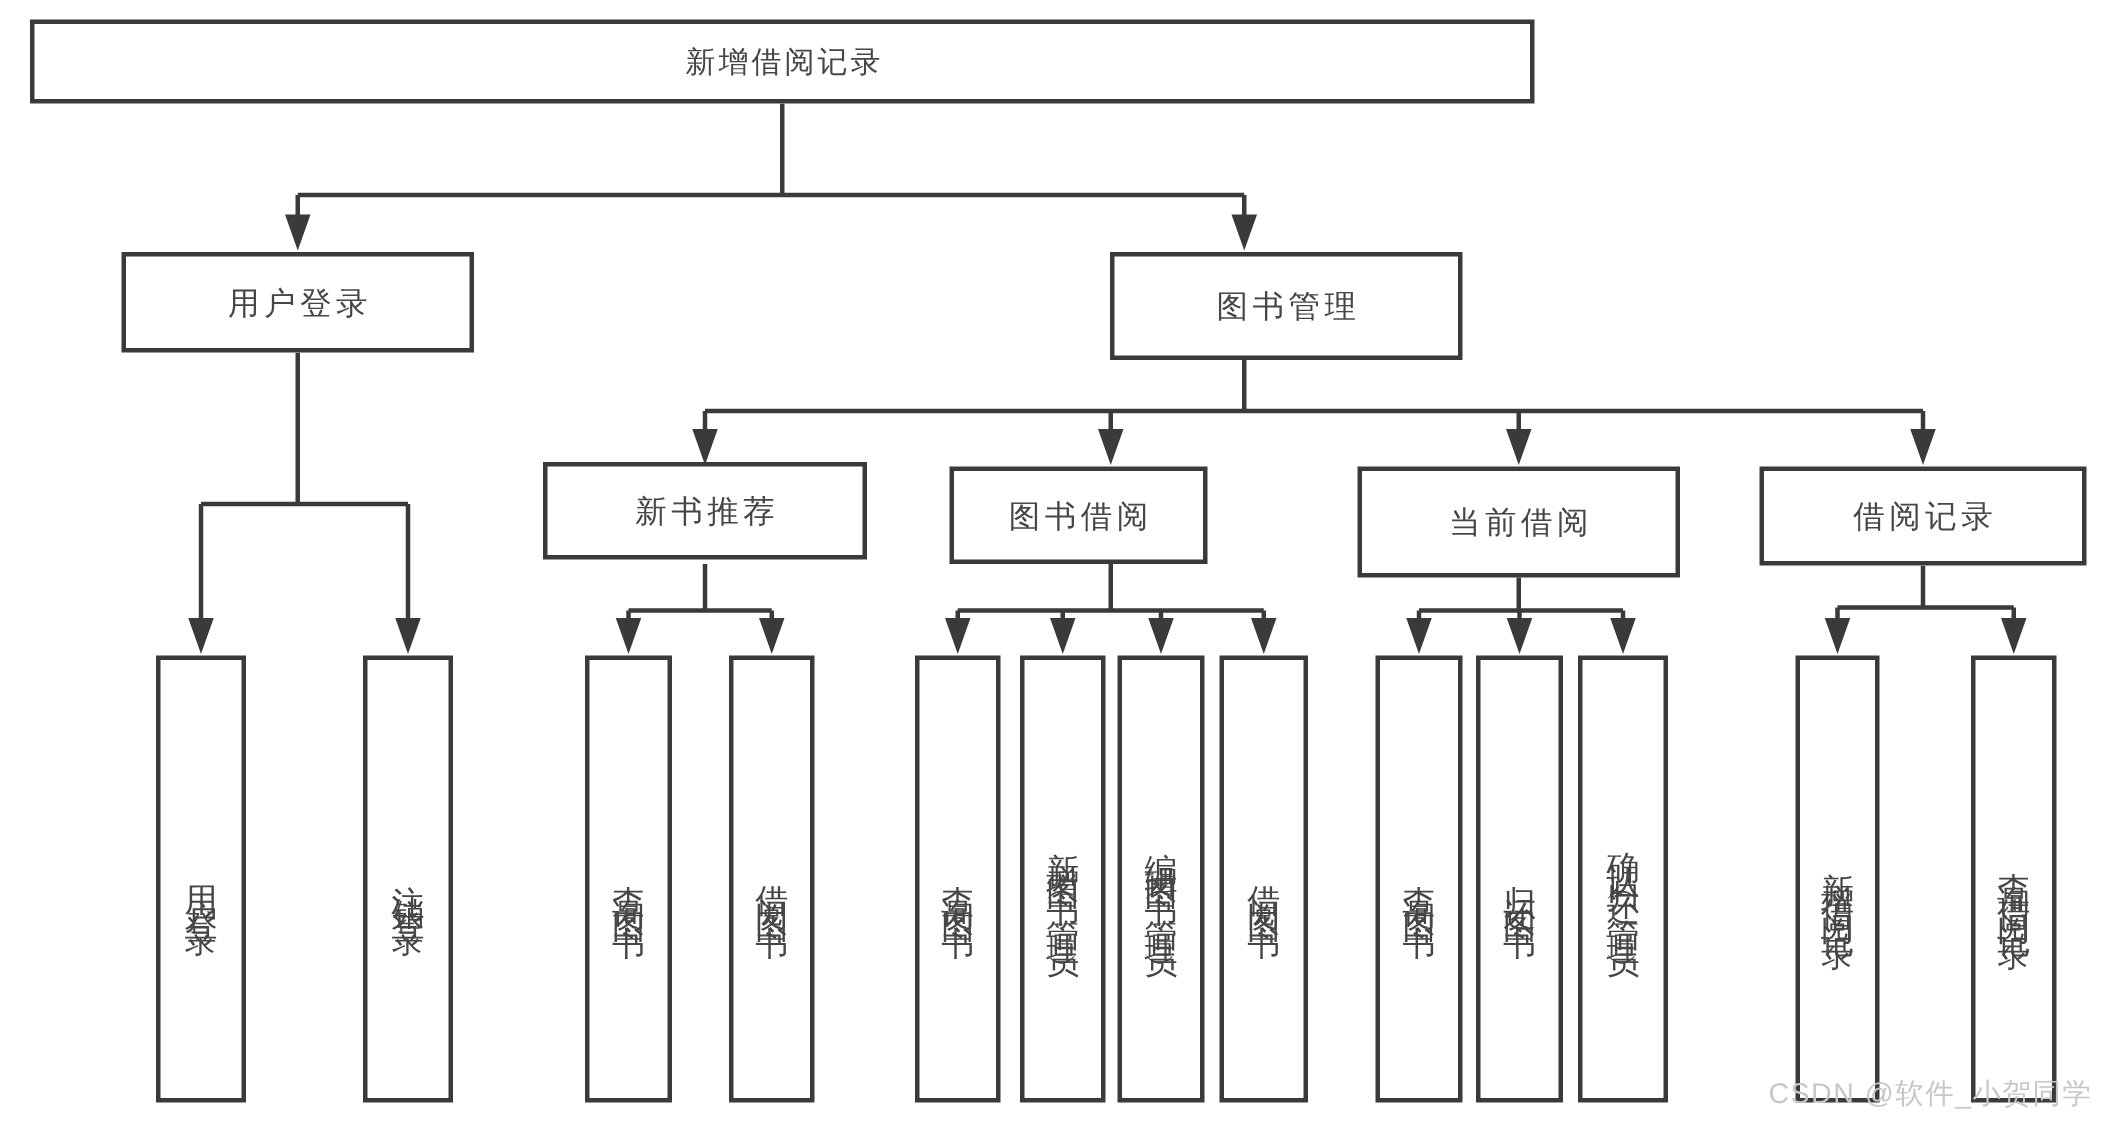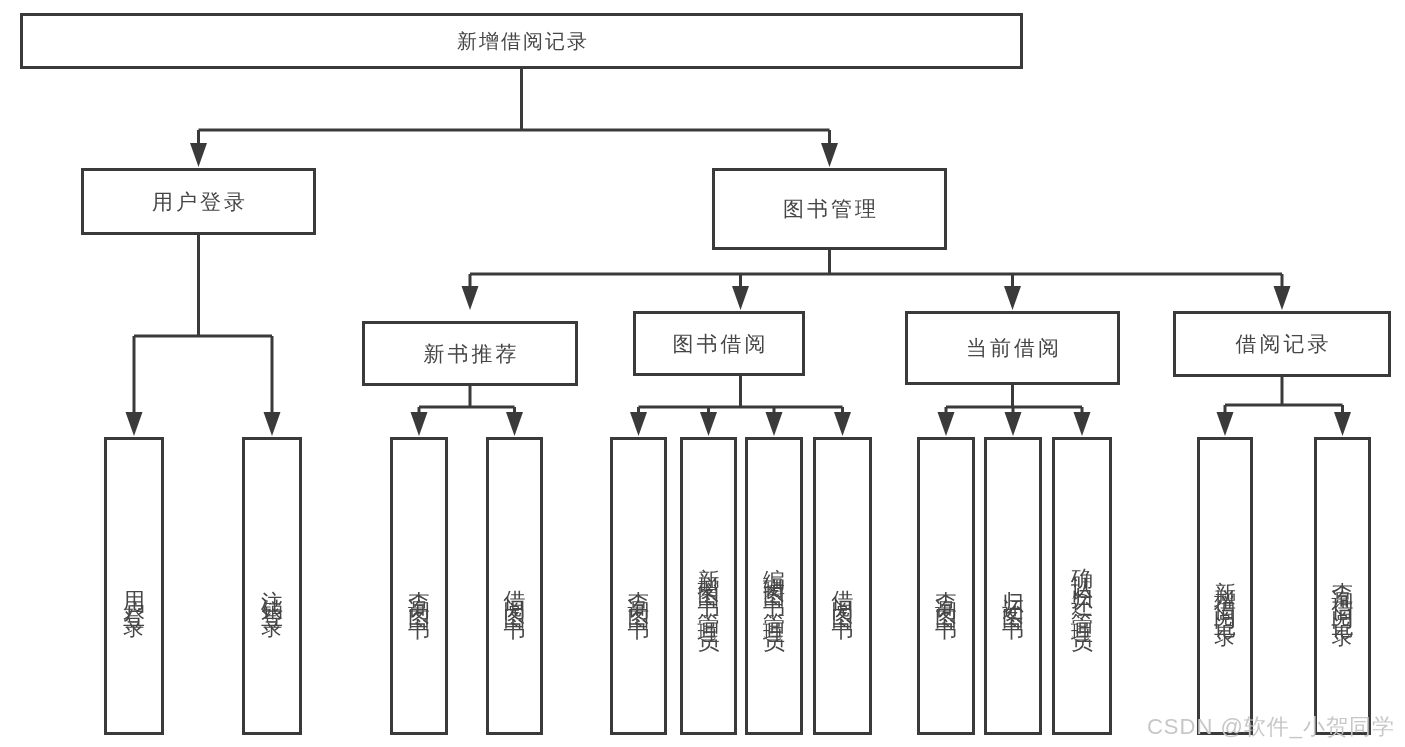--- a/index.html
+++ b/index.html
@@ -36,44 +36,44 @@
     font-size:22px;
     letter-spacing:9px;
     line-height:1;
     white-space:nowrap;
     transform:translateY(4.5px); 
   }
   
   .bx-root{left:20px;top:13px;width:1003px;height:56px;}
   
   .bx-user-login{left:81px;top:168px;width:235px;height:67px;}
-  .bx-book-mgmt{left:712px;top:168px;width:235px;height:82px;}
-  
-  .bx-new-rec{left:362px;top:321px;width:216px;height:65px;}
+  .bx-book-mgmt{left:740px;top:168px;width:235px;height:72px;}
+  
+  .bx-new-rec{left:362px;top:308px;width:216px;height:65px;}
   .bx-borrow{left:633px;top:311px;width:172px;height:65px;}
   .bx-current{left:905px;top:311px;width:215px;height:74px;}
   .bx-records{left:1173px;top:311px;width:218px;height:66px;}
   
   .bx-l1{left:104px;width:60px;}
   .bx-l2{left:242px;width:60px;}
   .bx-n1{left:390px;width:58px;}
   .bx-n2{left:486px;width:57px;}
   .bx-b1{left:610px;width:57px;}
   .bx-b2{left:680px;width:57px;}
   .bx-b3{left:745px;width:58px;}
   .bx-b4{left:813px;width:59px;}
   .bx-c1{left:917px;width:58px;}
   .bx-c2{left:984px;width:58px;}
   .bx-c3{left:1052px;width:60px;}
   .bx-r1{left:1197px;width:56px;}
   .bx-r2{left:1314px;width:57px;}
   .watermark{
     position:absolute;
     right:10px;bottom:5px;
-    font-size:22px;
+    font-size:19px;
     letter-spacing:1px;
     color:#c7c7c7;
     z-index:5;
     white-space:nowrap;
   }
 </style>
 </head>
 <body>
 
 <div id="stage">

